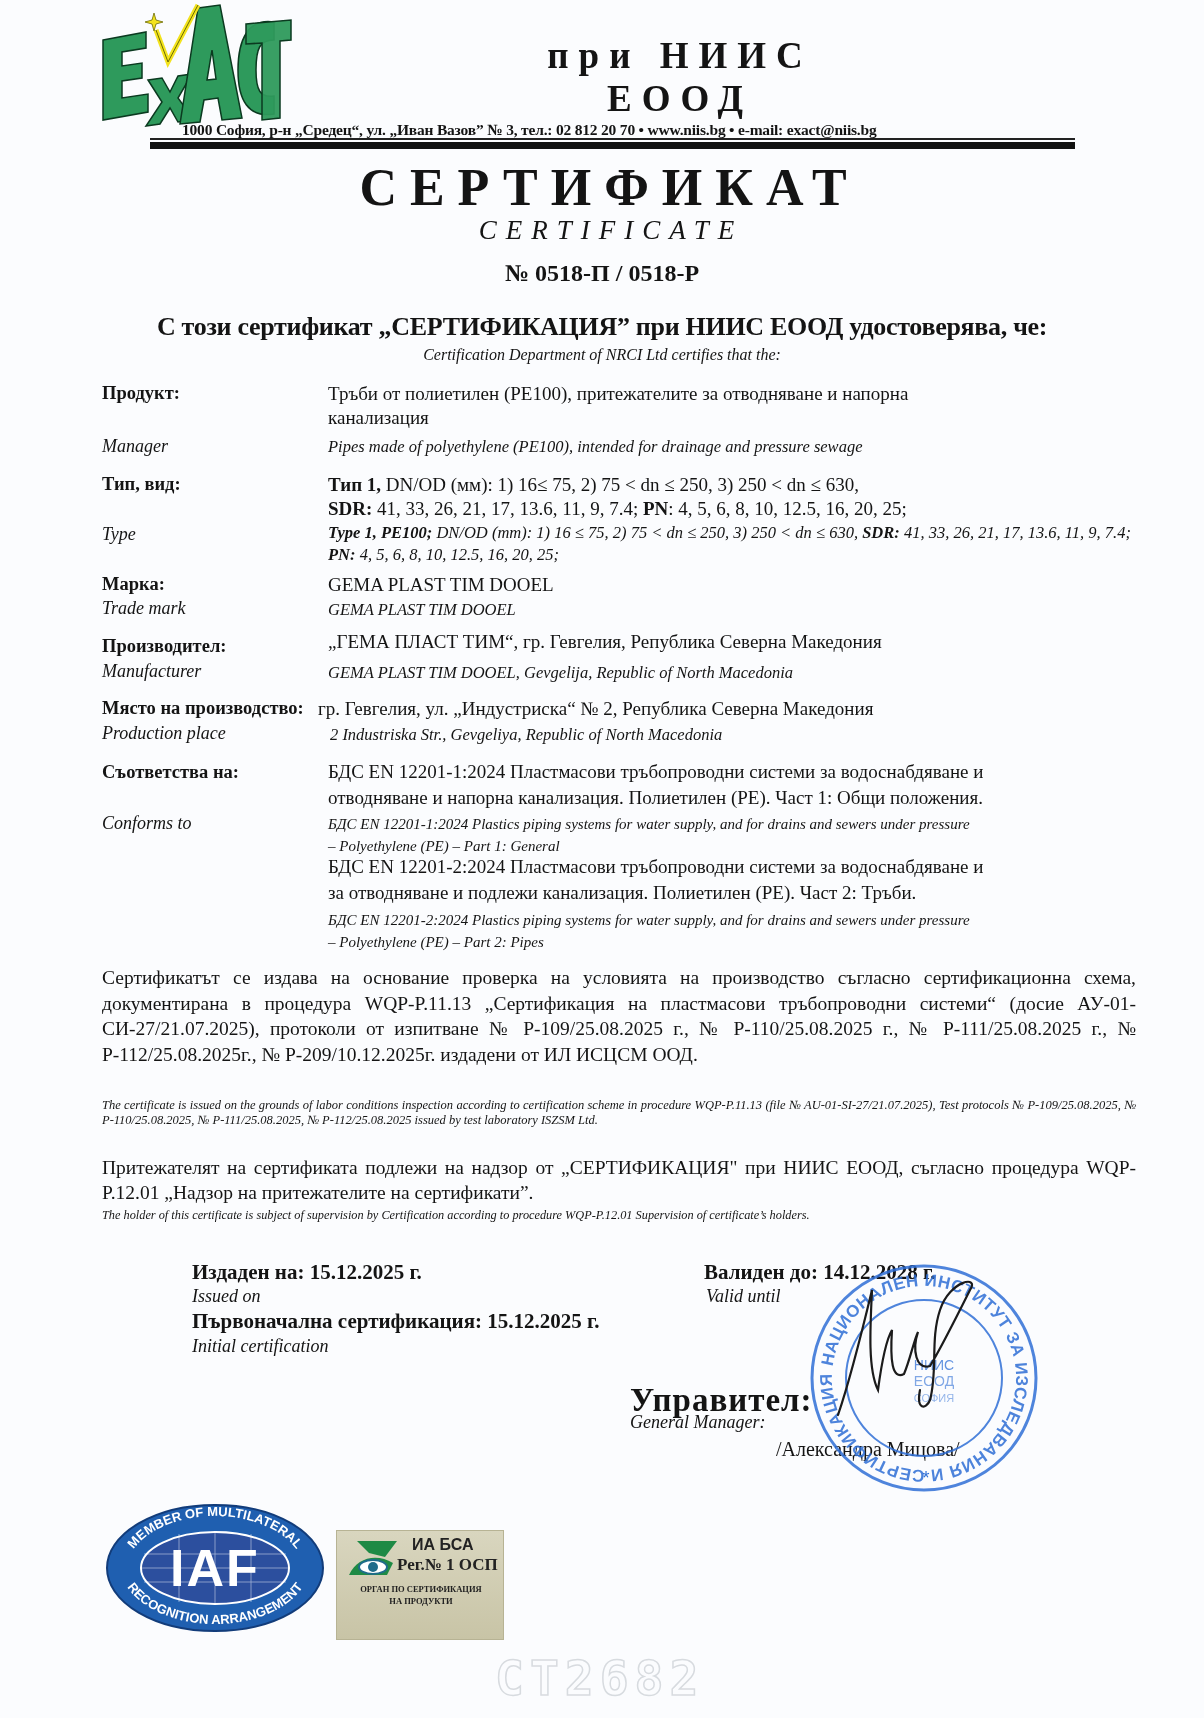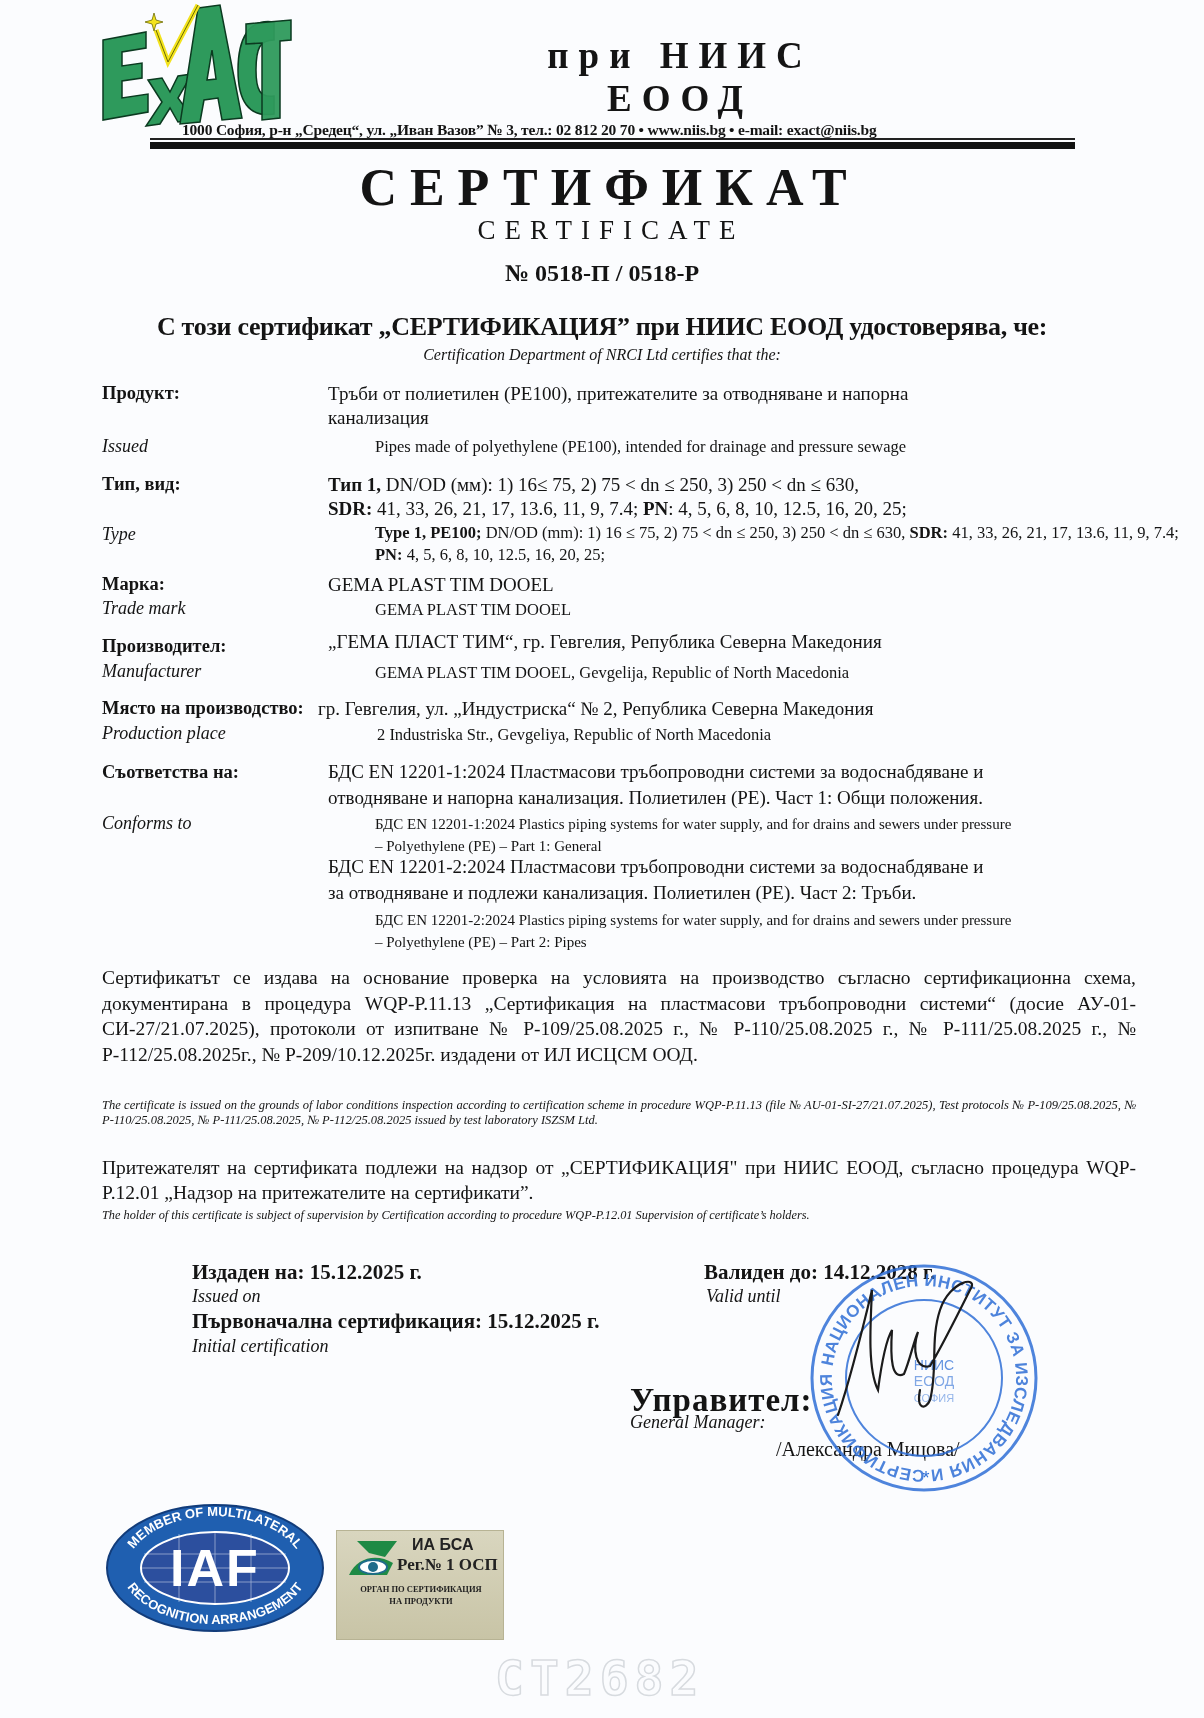--- a/index.html
+++ b/index.html
@@ -31,40 +31,40 @@
   .rule-thin { position: absolute; left: 150px; width: 925px; top: 138px; height: 2px; background: #222; }
   .rule-thick { position: absolute; left: 150px; width: 925px; top: 142px; height: 7px; background: #111; }
 
   
   .title {
     position: absolute; left: 0; width: 1204px; top: 158px; text-align: center;
     font-size: 52px; font-weight: bold; letter-spacing: 13px; padding-left: 15px;
   }
   .subtitle {
     position: absolute; left: 0; width: 1204px; top: 215px; text-align: center;
-    font-size: 27px; letter-spacing: 9px; padding-left: 18px;
+    font-size: 27px; font-style: italic; letter-spacing: 9px; padding-left: 18px;
   }
   .number {
     position: absolute; left: 0; width: 1204px; top: 260px; text-align: center;
     font-size: 24px; font-weight: bold;
   }
   .intro {
     position: absolute; left: 0; width: 1204px; top: 312px; text-align: center;
     font-size: 26px; font-weight: bold; letter-spacing: -0.3px;
   }
   .intro-en {
     position: absolute; left: 0; width: 1204px; top: 346px; text-align: center;
     font-size: 16px; font-style: italic;
   }
 
   
   .lbl { position: absolute; left: 102px; font-size: 18.5px; font-weight: bold; }
   .lbl-en { position: absolute; left: 102px; font-size: 18px; font-style: italic; }
   .val { position: absolute; left: 328px; width: 808px; font-size: 19px; line-height: 24px; }
-  .val-en { position: absolute; left: 328px; width: 808px; font-size: 16.5px; line-height: 22px; margin-left: 47px; }
+  .val-en { position: absolute; left: 328px; width: 808px; font-size: 16.5px; font-style: italic; line-height: 22px; }
   .justify-first { text-align: justify; }
 
   
   .para { position: absolute; left: 102px; width: 1034px; font-size: 19.5px; line-height: 24px; text-align: justify; }
   .para-en { position: absolute; left: 102px; width: 1034px; font-size: 12.5px; font-style: italic; line-height: 15px; text-align: justify; }
 
   
   .date-bold { position: absolute; font-size: 21px; font-weight: bold; }
   .date-it { position: absolute; font-size: 18px; font-style: italic; }
 
@@ -125,21 +125,21 @@
   <div class="subtitle">CERTIFICATE</div>
   <div class="number">№ 0518-П / 0518-Р</div>
   <div class="intro">С този сертификат „СЕРТИФИКАЦИЯ” при НИИС ЕООД удостоверява, че:</div>
   <div class="intro-en">Certification Department of NRCI Ltd  certifies that the:</div>
 
   <div class="lbl" style="top:383px">Продукт:</div>
   <div class="val justify-first" style="top:382px">
     <span>Тръби от полиетилен (PE100), притежателите за отводняване и напорна</span>
   </div>
   <div class="val" style="top:406px">канализация</div>
-  <div class="lbl-en" style="top:436px">Issued</div>
+  <div class="lbl-en" style="top:436px">Manager</div>
   <div class="val-en" style="top:436px">Pipes made of polyethylene (PE100), intended for drainage and pressure sewage</div>
 
   <div class="lbl" style="top:474px">Тип, вид:</div>
   <div class="val" style="top:473px">
     <b class="inl">Тип 1,</b><span> DN/OD (мм): 1) 16≤ 75, 2) 75 &lt; dn ≤ 250, 3) 250 &lt; dn ≤ 630,</span>
   </div>
   <div class="val" style="top:497px">
     <b class="inl">SDR:</b><span> 41, 33, 26, 21, 17, 13.6, 11, 9, 7.4; </span><b class="inl">PN</b><span>: 4, 5, 6, 8, 10, 12.5, 16, 20, 25;</span>
   </div>
   <div class="lbl-en" style="top:524px">Type</div>

